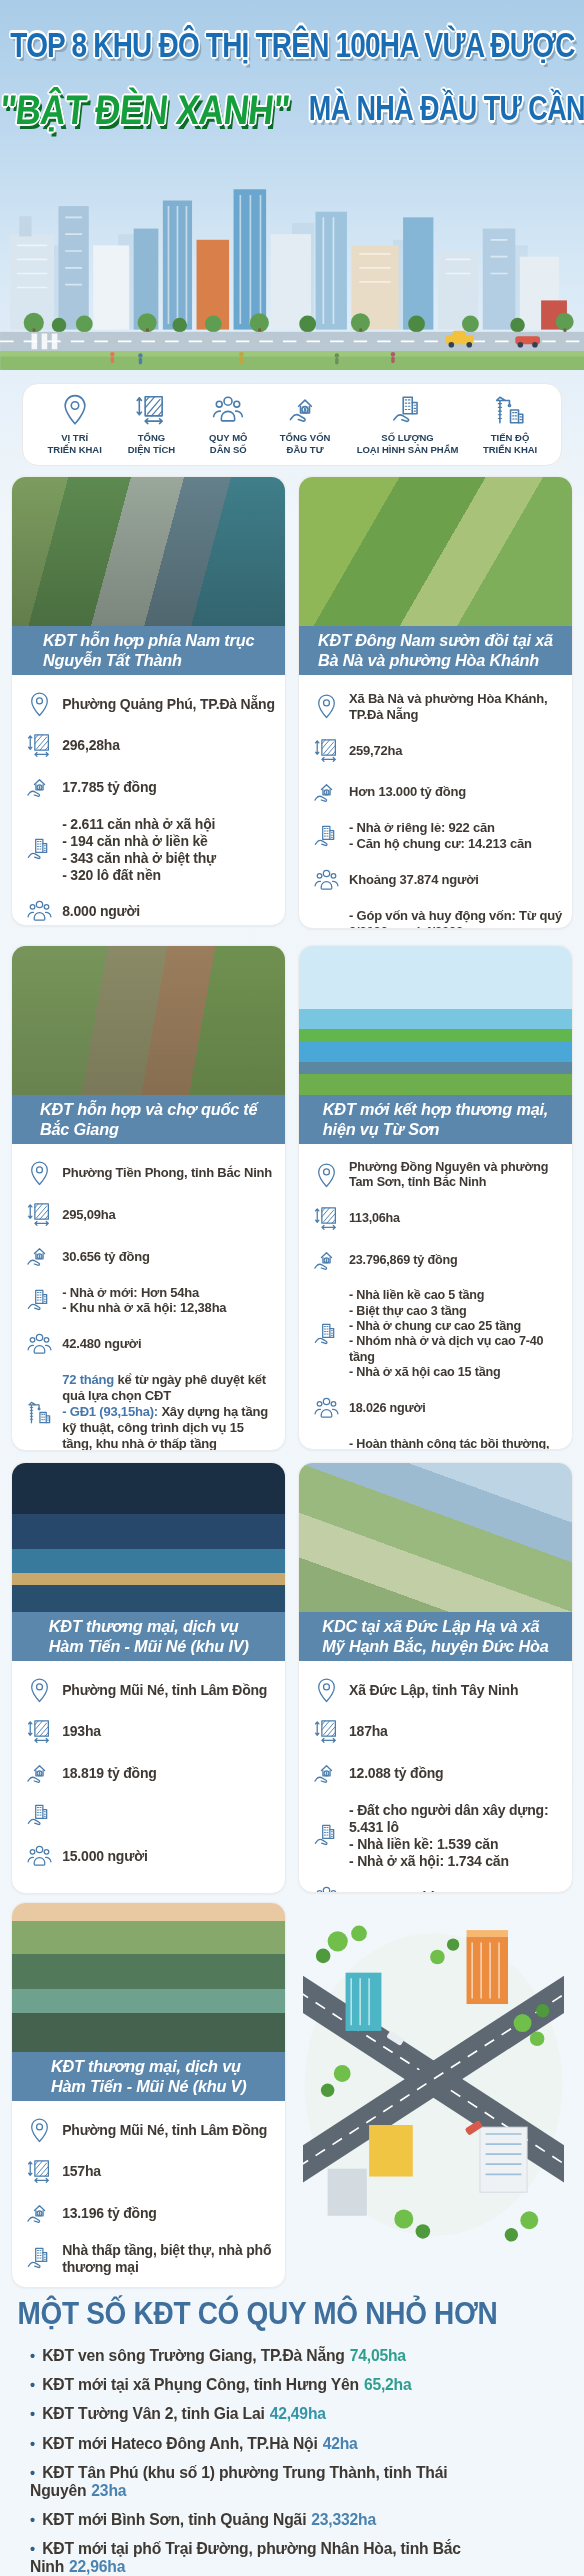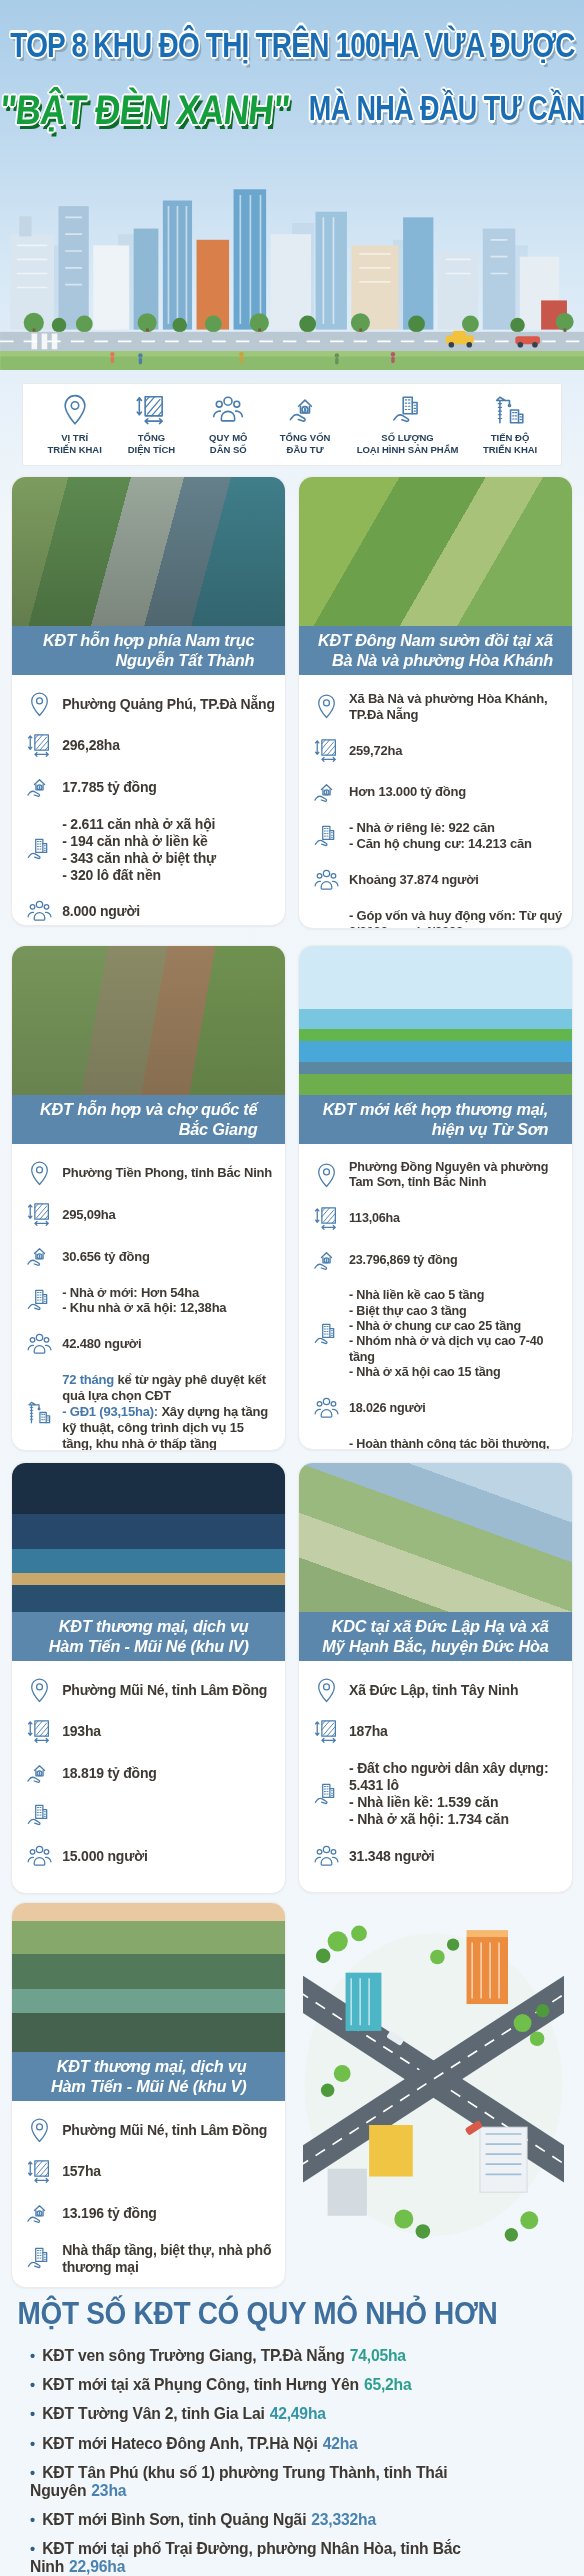--- a/index.html
+++ b/index.html
@@ -16,34 +16,34 @@
   .t-green{display:inline-block;font-size:35px;font-weight:bold;color:#149f3c;letter-spacing:-0.6px;
       transform:skewX(-6deg) scaleY(1.18);margin-right:17px;
       text-shadow:-1.1px -1.1px 0 #fff,1.1px -1.1px 0 #fff,-1.1px 1.1px 0 #fff,1.1px 1.1px 0 #fff,0 1.7px 0 #fff,0 -1.7px 0 #fff,-1.7px 0 0 #fff,1.7px 0 0 #fff,3.4px 3.9px 0 #0d6b28}
   .t-blue2{display:inline-block;font-size:27px;font-weight:bold;color:#1a6db3;letter-spacing:-0.6px;
       transform:scaleY(1.28);vertical-align:4.5px;
       text-shadow:-1.1px -1.1px 0 #fff,1.1px -1.1px 0 #fff,-1.1px 1.1px 0 #fff,1.1px 1.1px 0 #fff,0 1.7px 0 #fff,0 -1.7px 0 #fff,-1.7px 0 0 #fff,1.7px 0 0 #fff,2.8px 3.4px 0 rgba(98,120,136,.45)}
   .cityscape{position:absolute;top:150px;left:0;width:585px;height:220px}
 
   
   .legend{position:absolute;left:22.4px;top:383px;width:540px;height:83px;background:#fff;
-      border-radius:2px;border:0.6px solid #e9e9e9;display:flex;align-items:center;
+      border-radius:16px;border:0.6px solid #e9e9e9;display:flex;align-items:center;
       padding:5.6px 14.6px;box-sizing:border-box;gap:3.4px}
   .leg-item{flex:1;display:flex;flex-direction:column;align-items:center;gap:5px;min-width:0}
   .leg-item.wide{flex:1.7}
   .leg-ic{width:34px;height:34px;color:#4a7dad}
   .leg-label{margin:0;font-size:9.5px;font-weight:bold;color:#25415c;text-align:center;
       line-height:1.25;white-space:pre-line}
 
   
   .card{position:absolute;width:275px;background:#fff;border-radius:14.6px;overflow:hidden;
       border:0.6px solid #ececec;box-shadow:0 0.6px 1.7px rgba(30,60,90,.05);box-sizing:border-box}
   .photo{width:100%;height:149px}
   .bar{background:#5b87ad;color:#fff;font-style:italic;font-weight:bold;font-size:16.3px;
-      line-height:1.2;text-align:right;display:flex;align-items:center;justify-content:center;
+      line-height:1.2;text-align:left;display:flex;align-items:center;justify-content:center;
       white-space:pre-line;padding:5px 3.4px;margin:0;letter-spacing:-0.2px}
   .cbody{padding:15.7px 9px 10px 13.5px}
   .row{display:flex;align-items:center;gap:9.5px;margin-bottom:14.6px}
   .row.top{align-items:center}
   .row:last-child{margin-bottom:0}
   .ic{width:27px;height:27px;flex:0 0 27px;color:#4a7dad}
   .txt{margin:0;font-weight:bold;color:#3f3933;font-size:14px;line-height:1.22;
       letter-spacing:-0.2px;white-space:pre-line}
   .c2 .txt,.c3 .txt{font-size:13px}
   .c4 .txt{font-size:12.6px}
@@ -495,20 +495,26 @@
             <use href="#i-pin"></use>
           </svg>
         <p class="txt">Xã Đức Lập, tỉnh Tây Ninh</p>
       </div>
       <div class="row">
         <svg class="ic" viewBox="0 0 48 48" width="27" height="27">
             <use href="#i-area"></use>
           </svg>
         <p class="txt">187ha</p>
       </div>
+      <div class="row">
+        <svg class="ic" viewBox="0 0 48 48" width="27" height="27">
+            <use href="#i-invest"></use>
+          </svg>
+        <p class="txt">12.088 tỷ đồng</p>
+      </div>
       <div class="row top">
         <svg class="ic" viewBox="0 0 48 48" width="27" height="27">
             <use href="#i-products"></use>
           </svg>
         <p class="txt">- Đất cho người dân xây dựng: 5.431 lô
 - Nhà liền kề: 1.539 căn
 - Nhà ở xã hội: 1.734 căn</p>
       </div>
       <div class="row">
         <svg class="ic" viewBox="0 0 48 48" width="27" height="27">

